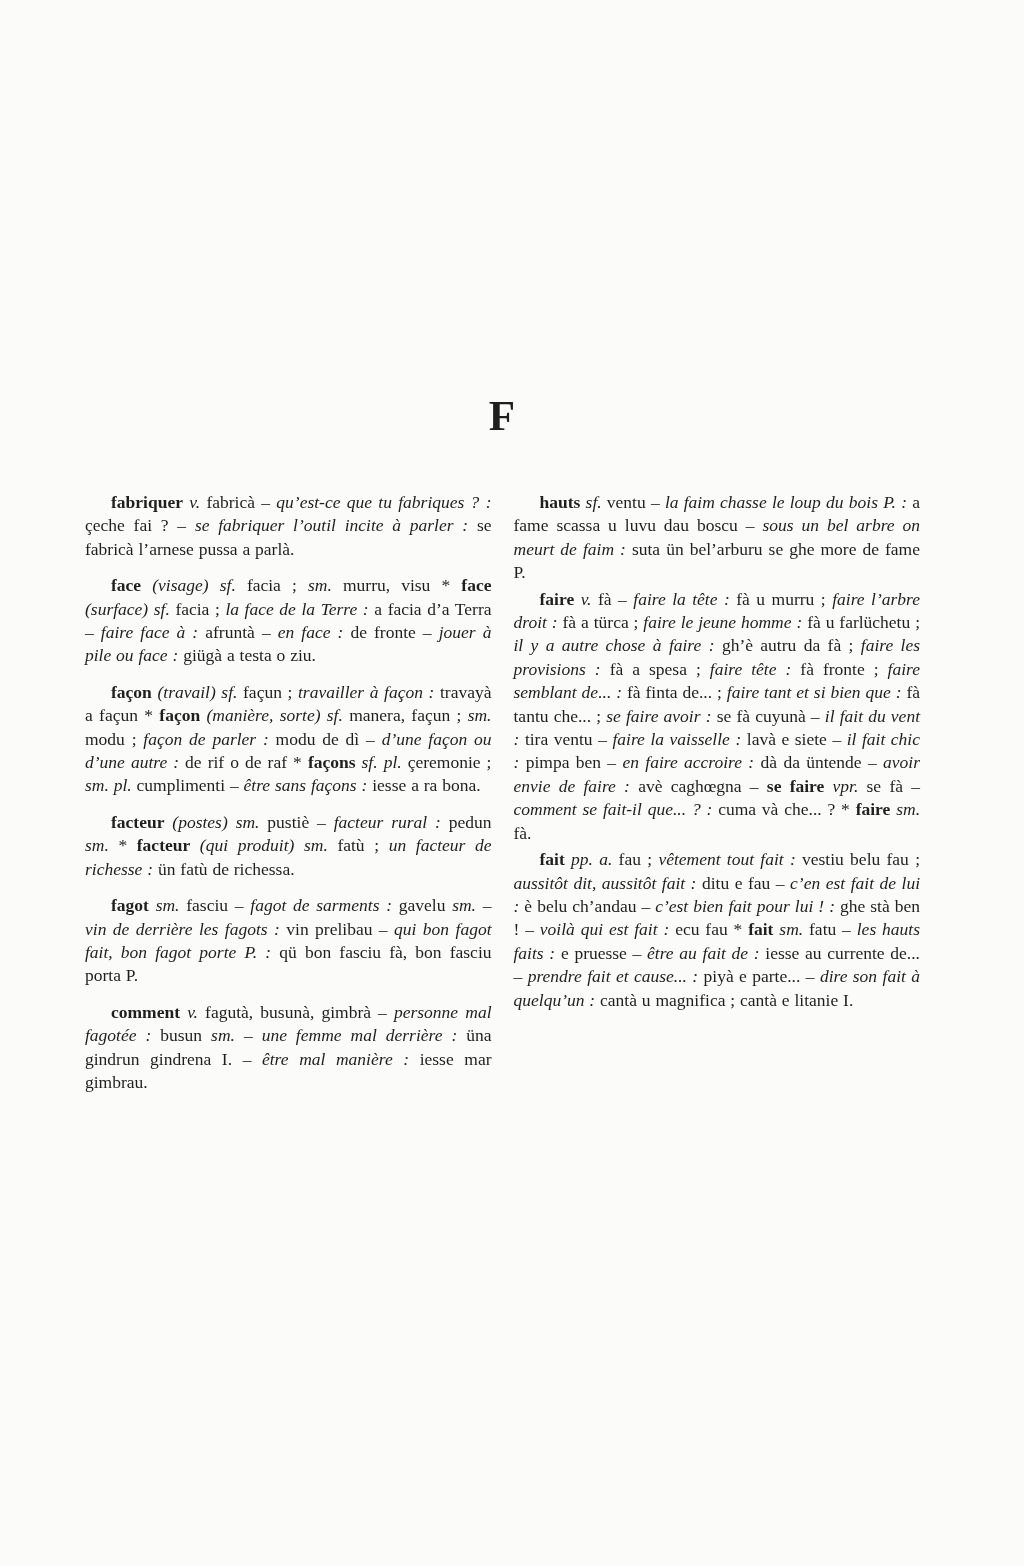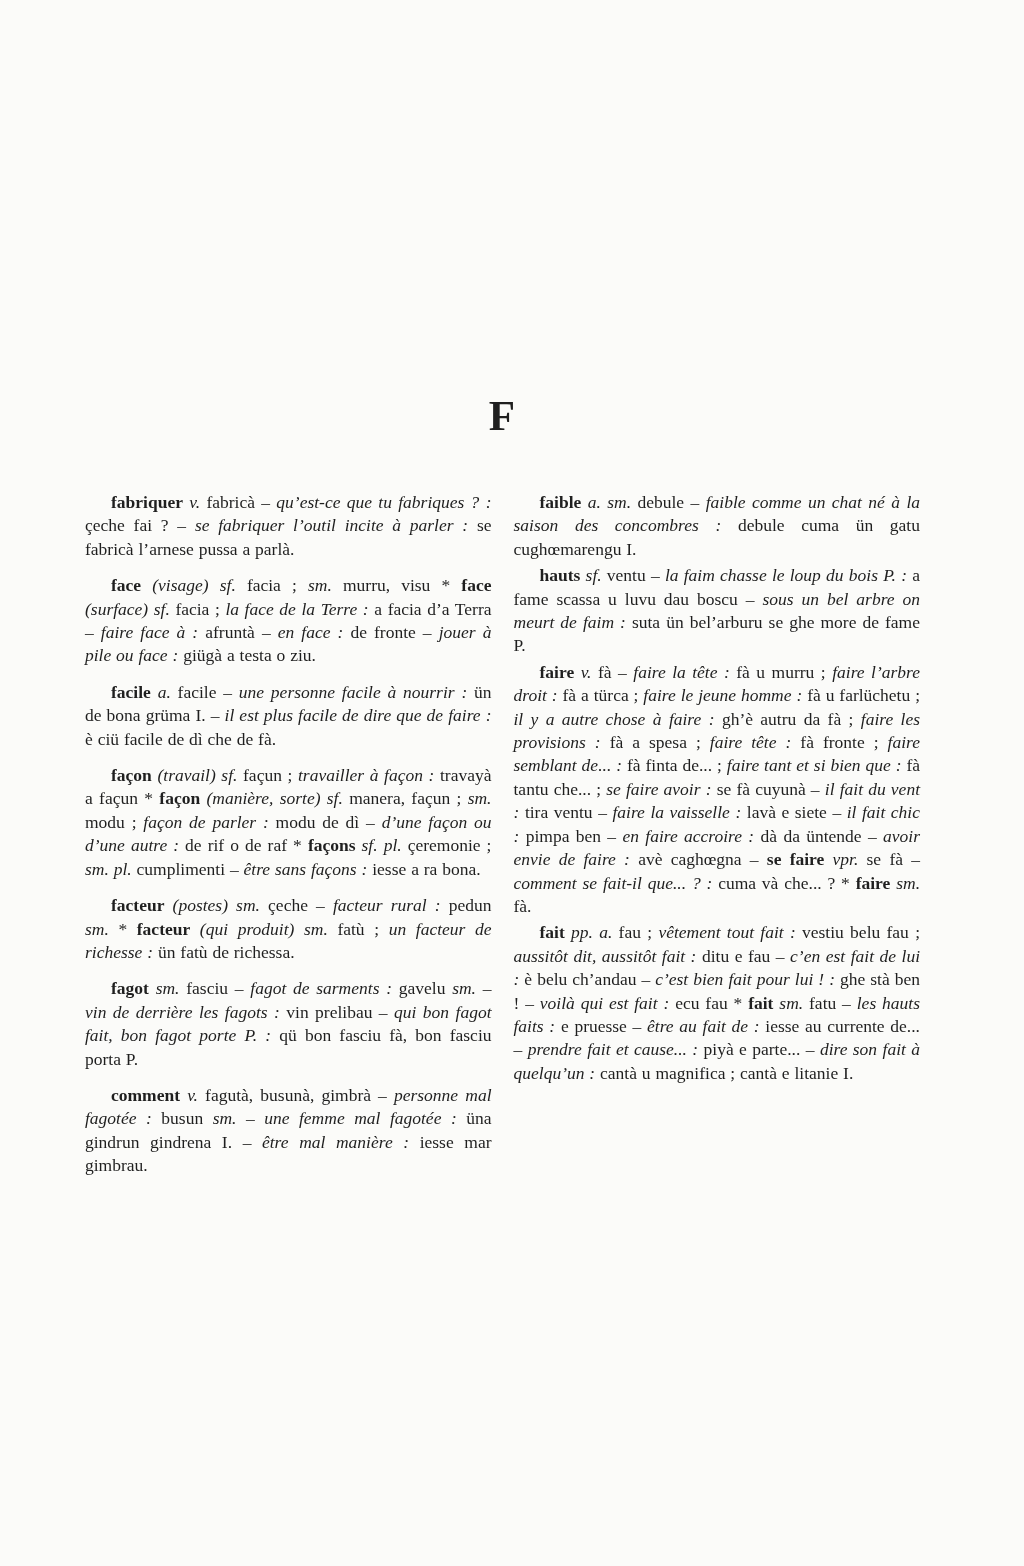--- a/index.html
+++ b/index.html
@@ -42,26 +42,24 @@
 </style>
 </head>
 <body>
 
 <div class="page">
   <div class="letter">F</div>
   <div class="cols">
     <div class="col col-left">
         <p class="entry"><span class="b">fabriquer</span><span class="i"> v. </span><span>fabricà – </span><span class="i">qu’est-ce que tu fabriques ? : </span><span>çeche fai ? – </span><span class="i">se fabriquer l’outil incite à parler : </span><span>se fabricà l’arnese pussa a parlà.</span></p>
         <p class="entry"><span class="b">face</span><span class="i"> (visage) sf. </span><span>facia ; </span><span class="i">sm. </span><span>murru, visu * </span><span class="b">face</span><span class="i"> (surface) sf. </span><span>facia ; </span><span class="i">la face de la Terre : </span><span>a facia d’a Terra – </span><span class="i">faire face à : </span><span>afruntà – </span><span class="i">en face : </span><span>de fronte – </span><span class="i">jouer à pile ou face : </span><span>giügà a testa o ziu.</span></p>
-        <p class="entry"><span class="b">facile</span><span class="i"> a. </span><span>facile – </span><span class="i">une personne facile à nourrir : </span><span>ün de bona grüma I. – </span><span class="i">il est plus facile de dire que de faire : </span><span>è ciü facile de dì che de fà.</span></p>
         <p class="entry"><span class="b">façon</span><span class="i"> (travail) sf. </span><span>façun ; </span><span class="i">travailler à façon : </span><span>travayà a façun * </span><span class="b">façon</span><span class="i"> (manière, sorte) sf. </span><span>manera, façun ; </span><span class="i">sm. </span><span>modu ; </span><span class="i">façon de parler : </span><span>modu de dì – </span><span class="i">d’une façon ou d’une autre : </span><span>de rif o de raf * </span><span class="b">façons</span><span class="i"> sf. pl. </span><span>çeremonie ; </span><span class="i">sm. pl. </span><span>cumplimenti – </span><span class="i">être sans façons : </span><span>iesse a ra bona.</span></p>
-        <p class="entry"><span class="b">facteur</span><span class="i"> (postes) sm. </span><span>çeche – </span><span class="i">facteur rural : </span><span>pedun </span><span class="i">sm.</span><span> * </span><span class="b">facteur</span><span class="i"> (qui produit) sm. </span><span>fatù ; </span><span class="i">un facteur de richesse : </span><span>ün fatù de richessa.</span></p>
+        <p class="entry"><span class="b">facteur</span><span class="i"> (postes) sm. </span><span>pustiè – </span><span class="i">facteur rural : </span><span>pedun </span><span class="i">sm.</span><span> * </span><span class="b">facteur</span><span class="i"> (qui produit) sm. </span><span>fatù ; </span><span class="i">un facteur de richesse : </span><span>ün fatù de richessa.</span></p>
         <p class="entry"><span class="b">fagot</span><span class="i"> sm. </span><span>fasciu – </span><span class="i">fagot de sarments : </span><span>gavelu </span><span class="i">sm.</span><span> – </span><span class="i">vin de derrière les fagots : </span><span>vin prelibau – </span><span class="i">qui bon fagot fait, bon fagot porte P. : </span><span>qü bon fasciu fà, bon fasciu porta P.</span></p>
-        <p class="entry"><span class="b">comment</span><span class="i"> v. </span><span>fagutà, busunà, gimbrà – </span><span class="i">personne mal fagotée : </span><span>busun </span><span class="i">sm.</span><span> – </span><span class="i">une femme mal fagotée : </span><span>üna gindrun gindrena I. – </span><span class="i">être mal manière : </span><span>iesse mar gimbrau.</span></p>
+        <p class="entry"><span class="b">comment</span><span class="i"> v. </span><span>fagutà, busunà, gimbrà – </span><span class="i">personne mal fagotée : </span><span>busun </span><span class="i">sm.</span><span> – </span><span class="i">une femme mal derrière : </span><span>üna gindrun gindrena I. – </span><span class="i">être mal manière : </span><span>iesse mar gimbrau.</span></p>
       </div>
     <div class="col col-right">
-        <p class="entry"><span class="b">faible</span><span class="i"> a. sm. </span><span>debule – </span><span class="i">faible comme un chat né à la saison des concombres : </span><span>debule cuma ün gatu cughœmarengu I.</span></p>
         <p class="entry"><span class="b">hauts</span><span class="i"> sf. </span><span>ventu – </span><span class="i">la faim chasse le loup du bois P. : </span><span>a fame scassa u luvu dau boscu – </span><span class="i">sous un bel arbre on meurt de faim : </span><span>suta ün bel’arburu se ghe more de fame P.</span></p>
         <p class="entry"><span class="b">faire</span><span class="i"> v. </span><span>fà – </span><span class="i">faire la tête : </span><span>fà u murru ; </span><span class="i">faire l’arbre droit : </span><span>fà a türca ; </span><span class="i">faire le jeune homme : </span><span>fà u farlüchetu ; </span><span class="i">il y a autre chose à faire : </span><span>gh’è autru da fà ; </span><span class="i">faire les provisions : </span><span>fà a spesa ; </span><span class="i">faire tête : </span><span>fà fronte ; </span><span class="i">faire semblant de... : </span><span>fà finta de... ; </span><span class="i">faire tant et si bien que : </span><span>fà tantu che... ; </span><span class="i">se faire avoir : </span><span>se fà cuyunà – </span><span class="i">il fait du vent : </span><span>tira ventu – </span><span class="i">faire la vaisselle : </span><span>lavà e siete – </span><span class="i">il fait chic : </span><span>pimpa ben – </span><span class="i">en faire accroire : </span><span>dà da üntende – </span><span class="i">avoir envie de faire : </span><span>avè caghœgna – </span><span class="b">se faire</span><span class="i"> vpr. </span><span>se fà – </span><span class="i">comment se fait-il que... ? : </span><span>cuma và che... ? * </span><span class="b">faire</span><span class="i"> sm. </span><span>fà.</span></p>
         <p class="entry"><span class="b">fait</span><span class="i"> pp. a. </span><span>fau ; </span><span class="i">vêtement tout fait : </span><span>vestiu belu fau ; </span><span class="i">aussitôt dit, aussitôt fait : </span><span>ditu e fau – </span><span class="i">c’en est fait de lui : </span><span>è belu ch’andau – </span><span class="i">c’est bien fait pour lui ! : </span><span>ghe stà ben ! – </span><span class="i">voilà qui est fait : </span><span>ecu fau * </span><span class="b">fait</span><span class="i"> sm. </span><span>fatu – </span><span class="i">les hauts faits : </span><span>e pruesse – </span><span class="i">être au fait de : </span><span>iesse au currente de... – </span><span class="i">prendre fait et cause... : </span><span>piyà e parte... – </span><span class="i">dire son fait à quelqu’un : </span><span>cantà u magnifica ; cantà e litanie I.</span></p>
       </div>
   </div>
 </div>
 
 </body></html>

